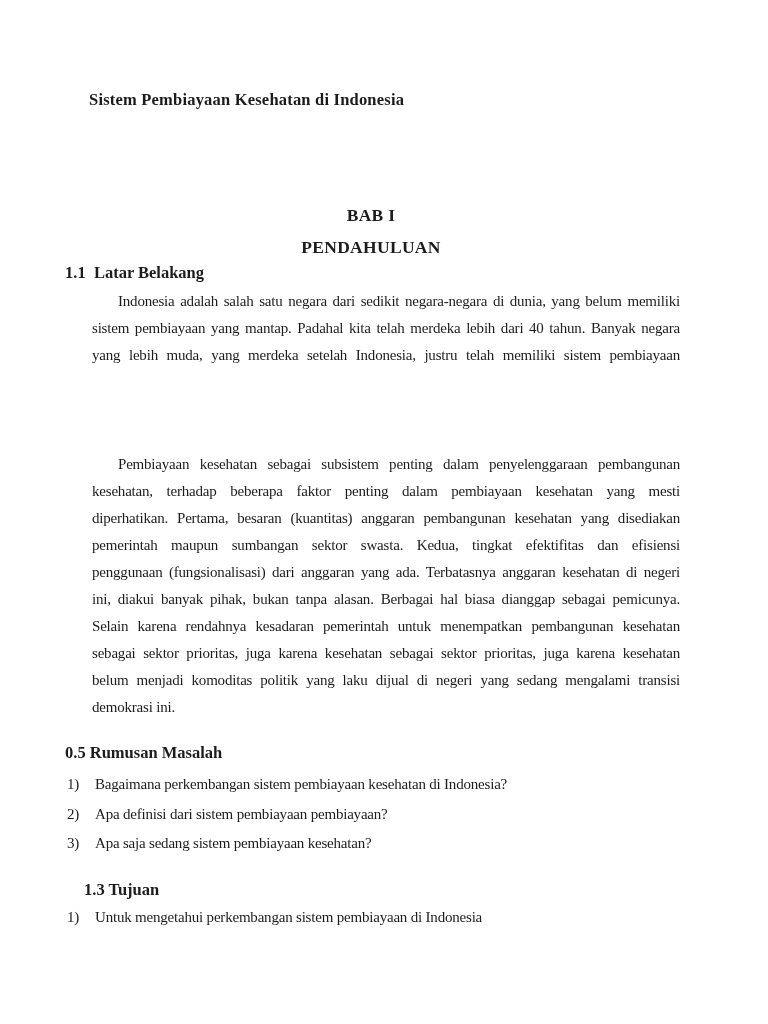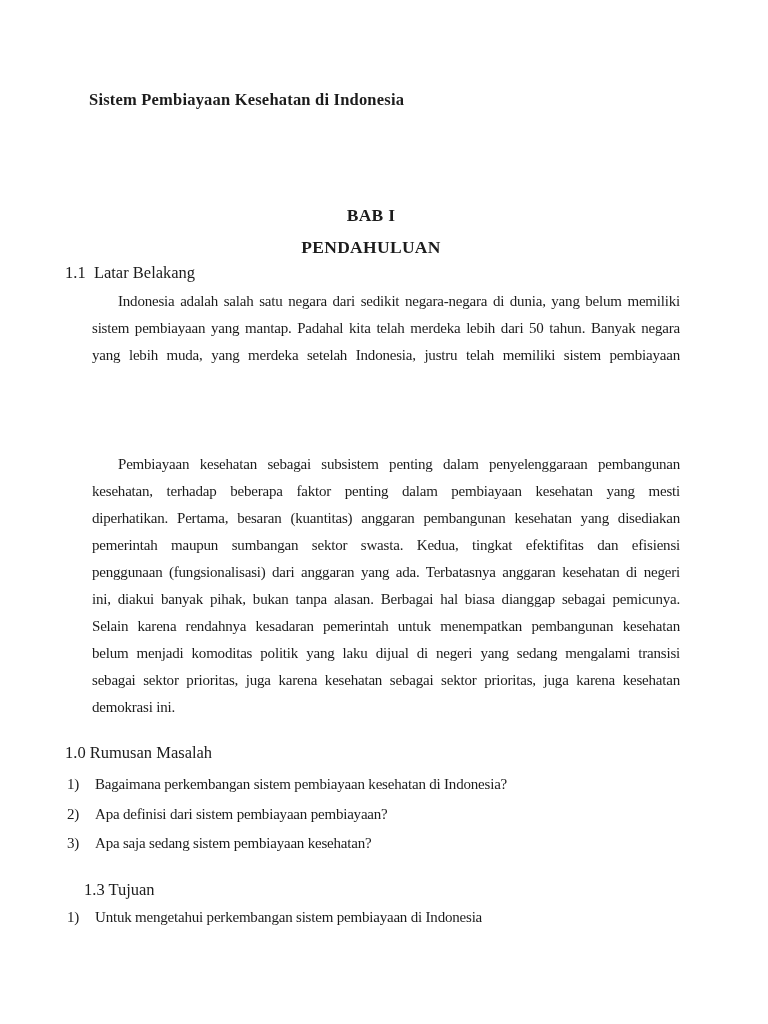--- a/index.html
+++ b/index.html
@@ -17,21 +17,21 @@
     font-size: 16.5px; font-weight: bold; letter-spacing: 0.2px;
     white-space: pre-wrap;
   }
   .chapter {
     position: absolute; left: 65px; top: 199px; width: 612px;
     text-align: center; font-weight: bold; font-size: 17.5px;
     line-height: 32px; letter-spacing: 0.3px;
   }
   .sec {
     position: absolute; left: 65px; margin: 0;
-    font-size: 16.5px; font-weight: normal; white-space: pre-wrap;
+    font-size: 16.5px; font-weight: bold; white-space: pre-wrap;
   }
   .s11 { top: 263px; }
   .s12 { top: 743px; }
   .s13 { top: 880px; margin-left: 19px; }
   .para {
     position: absolute; left: 92px; width: 588px;
     font-size: 15px; line-height: 27px; letter-spacing: -0.2px;
   }
   .p1 { top: 288px; }
   .p2 { top: 451px; }
@@ -57,38 +57,38 @@
 
   <div class="chapter">
     <div>BAB I</div>
     <div>PENDAHULUAN</div>
   </div>
 
   <h2 class="sec s11">1.1  Latar Belakang</h2>
 
   <div class="para p1">
     <div class="bl just ind">Indonesia adalah salah satu negara dari sedikit negara-negara di dunia, yang belum memiliki</div>
-    <div class="bl just">sistem pembiayaan yang mantap. Padahal kita telah merdeka lebih dari 50 tahun. Banyak negara</div>
+    <div class="bl just">sistem pembiayaan yang mantap. Padahal kita telah merdeka lebih dari 40 tahun. Banyak negara</div>
     <div class="bl just">yang lebih muda, yang merdeka setelah Indonesia, justru telah memiliki sistem pembiayaan</div>
   </div>
 
   <div class="para p2">
     <div class="bl just ind">Pembiayaan kesehatan sebagai subsistem penting dalam penyelenggaraan pembangunan</div>
     <div class="bl just">kesehatan, terhadap beberapa faktor penting dalam pembiayaan kesehatan yang mesti</div>
     <div class="bl just">diperhatikan. Pertama, besaran (kuantitas) anggaran pembangunan kesehatan yang disediakan</div>
     <div class="bl just">pemerintah maupun sumbangan sektor swasta. Kedua, tingkat efektifitas dan efisiensi</div>
     <div class="bl just">penggunaan (fungsionalisasi) dari anggaran yang ada. Terbatasnya anggaran kesehatan di negeri</div>
     <div class="bl just">ini, diakui banyak pihak, bukan tanpa alasan. Berbagai hal biasa dianggap sebagai pemicunya.</div>
     <div class="bl just">Selain karena rendahnya kesadaran pemerintah untuk menempatkan pembangunan kesehatan</div>
+    <div class="bl just">sebagai sektor prioritas, juga karena kesehatan sebagai sektor prioritas, juga karena kesehatan</div>
     <div class="bl just">belum menjadi komoditas politik yang laku dijual di negeri yang sedang mengalami transisi</div>
-    <div class="bl just">sebagai sektor prioritas, juga karena kesehatan sebagai sektor prioritas, juga karena kesehatan</div>
     <div class="bl">demokrasi ini.</div>
   </div>
 
-  <h2 class="sec s12">1.0 Rumusan Masalah</h2>
+  <h2 class="sec s12">0.5 Rumusan Masalah</h2>
 
   <div class="list l12">
     <div class="li">
       <span class="marker">1)</span>
       <span class="litext">Bagaimana perkembangan sistem pembiayaan kesehatan di Indonesia?</span>
     </div>
     <div class="li">
       <span class="marker">2)</span>
       <span class="litext">Apa definisi dari sistem pembiayaan pembiayaan?</span>
     </div>

